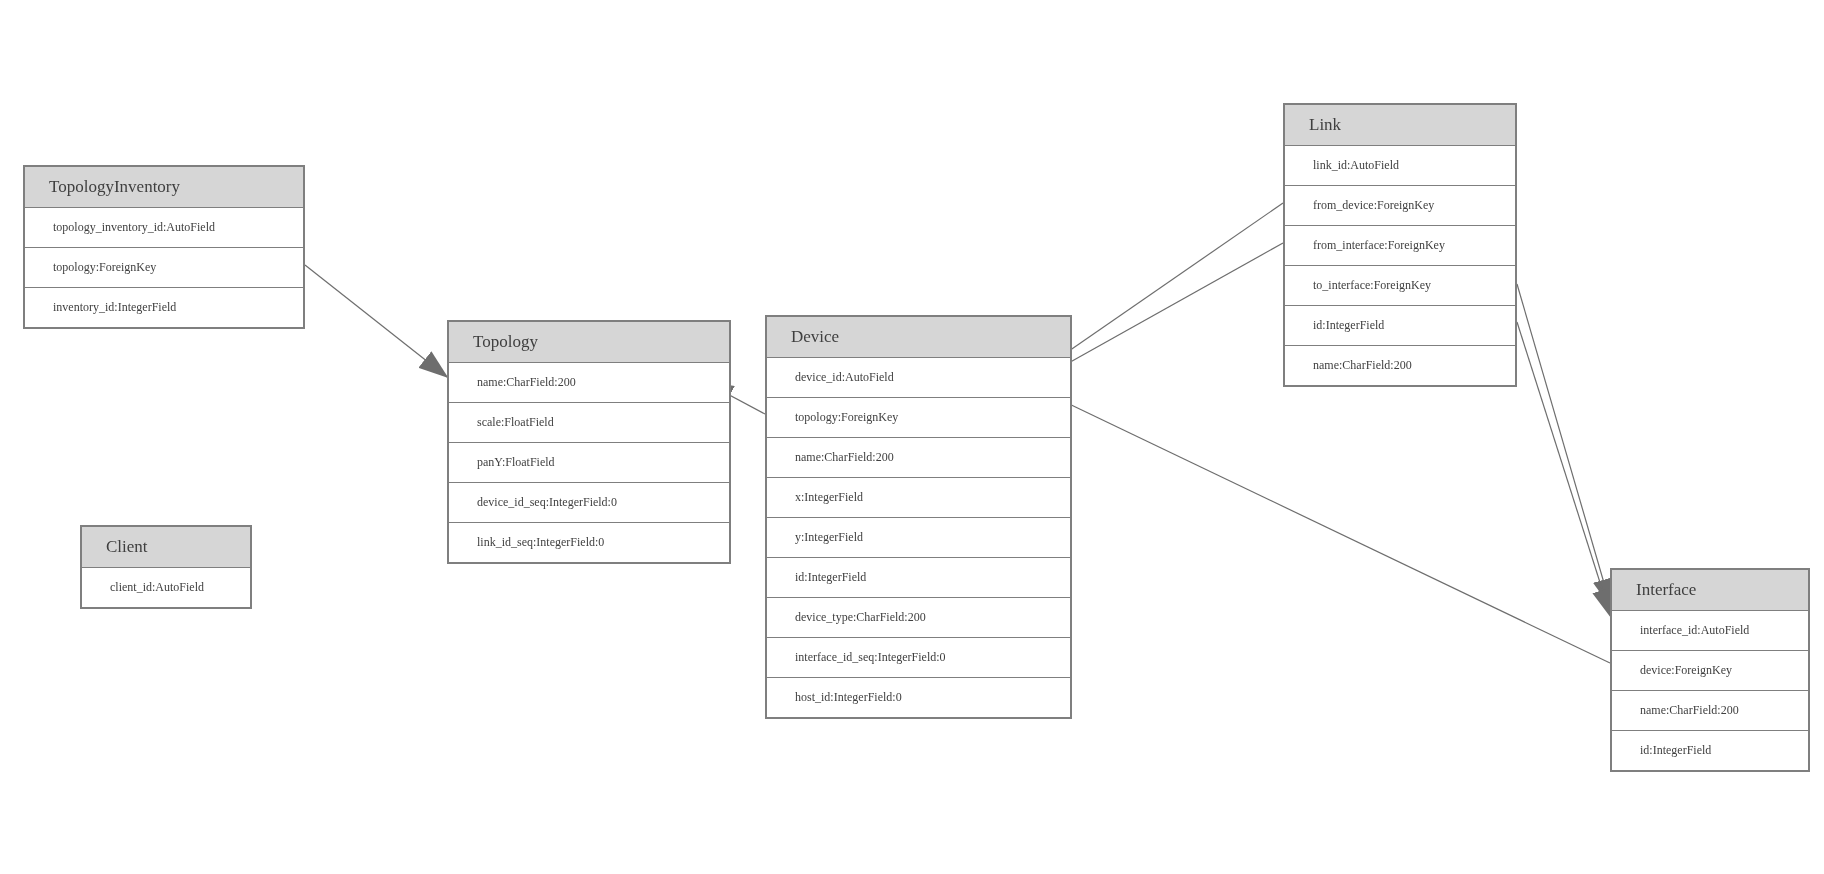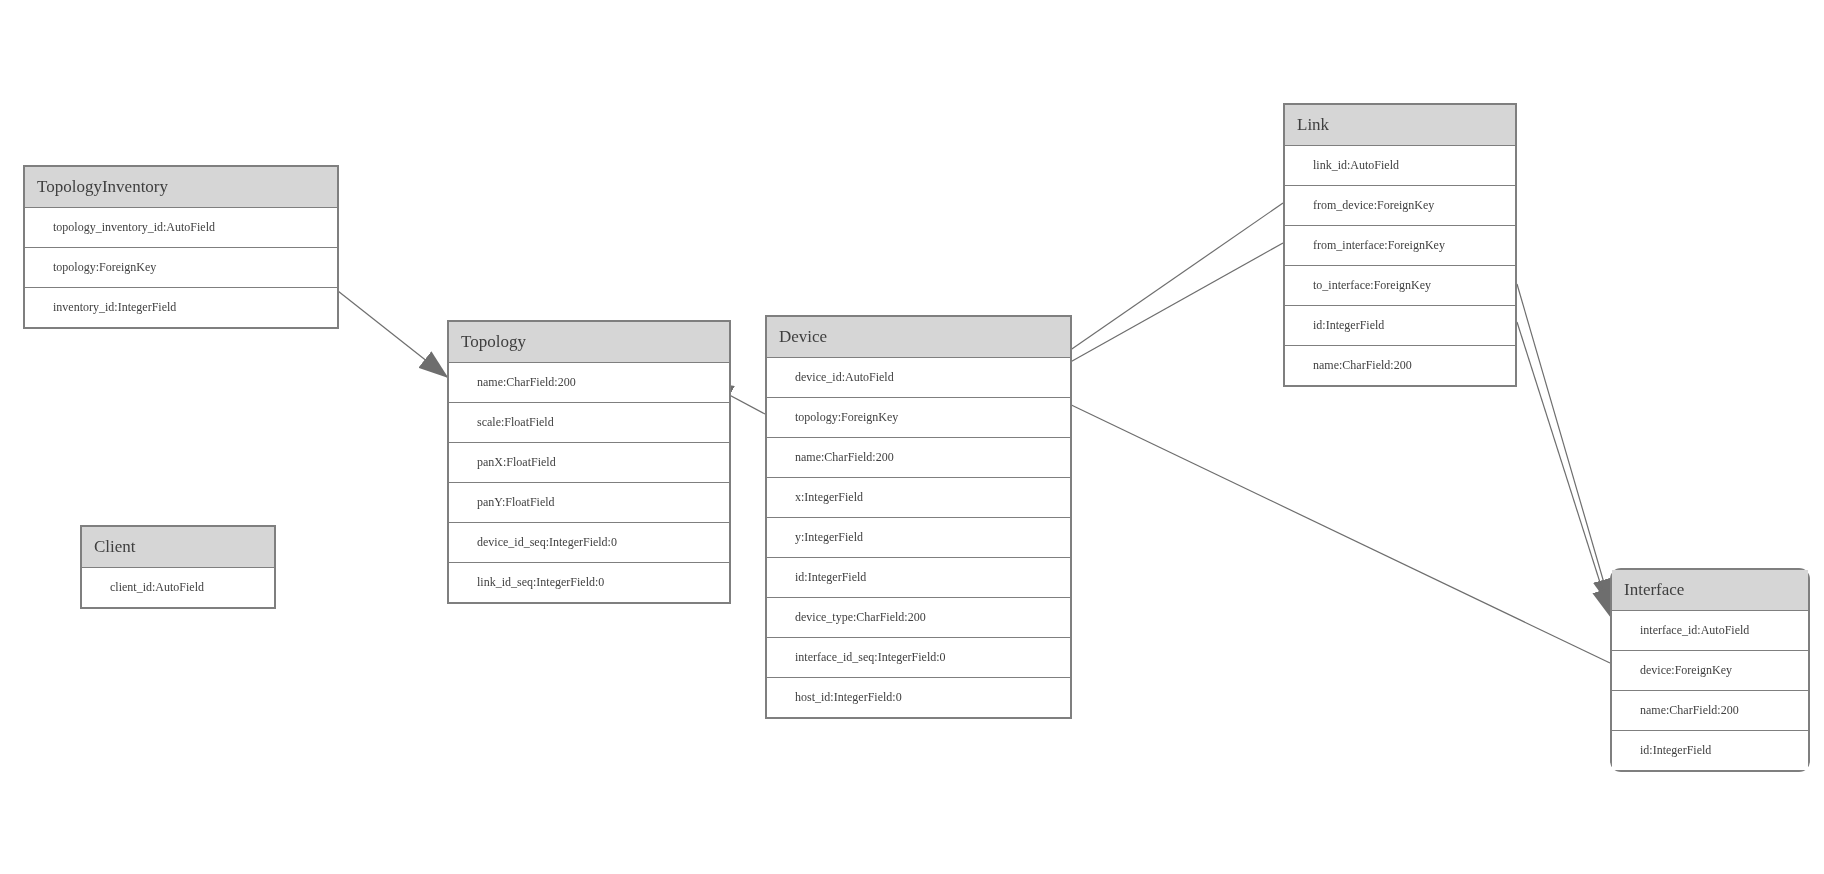--- a/index.html
+++ b/index.html
@@ -25,47 +25,47 @@
   }
   .entity {
     position: absolute;
     border: 2px solid #7f7f7f;
     background: #ffffff;
     box-sizing: border-box;
   }
   .entity-header {
     height: 40px;
     line-height: 40px;
-    padding: 0 12px;
+    padding: 0 24px;
     background: #d6d6d6;
     color: #3f3f3f;
     font-size: 17px;
     white-space: nowrap;
     overflow: hidden;
     box-sizing: border-box;
   }
   .entity-row {
     height: 40px;
     line-height: 39px;
     padding: 0 28px;
     border-top: 1px solid #7f7f7f;
     background: #ffffff;
     color: #3f3f3f;
     font-size: 12px;
     white-space: nowrap;
     overflow: hidden;
     box-sizing: border-box;
   }
   
-  #e-topology-inventory { left: 23px;   top: 165px; width: 316px; }
+  #e-topology-inventory { left: 23px;   top: 165px; width: 282px; }
   #e-topology           { left: 447px;  top: 320px; width: 284px; }
-  #e-client             { left: 80px;   top: 525px; width: 196px; }
+  #e-client             { left: 80px;   top: 525px; width: 172px; }
   #e-device             { left: 765px;  top: 315px; width: 307px; }
   #e-link               { left: 1283px; top: 103px; width: 234px; }
-  #e-interface          { left: 1610px; top: 568px; width: 200px; border-radius: 11px; }
+  #e-interface          { left: 1610px; top: 568px; width: 200px; }
   .edge {
     stroke: #6e6e6e;
     stroke-width: 1.2;
     fill: none;
   }
 </style>
 </head>
 <body>
 
 <div id="canvas">
@@ -92,21 +92,20 @@
         <div class="entity-row">topology:ForeignKey</div>
         <div class="entity-row">inventory_id:IntegerField</div>
       </div>
   </div>
 
   <div class="entity" id="e-topology">
     <div class="entity-header">Topology</div>
     <div class="entity-rows">
         <div class="entity-row">name:CharField:200</div>
         <div class="entity-row">scale:FloatField</div>
-        <div class="entity-row">panX:FloatField</div>
         <div class="entity-row">panY:FloatField</div>
         <div class="entity-row">device_id_seq:IntegerField:0</div>
         <div class="entity-row">link_id_seq:IntegerField:0</div>
       </div>
   </div>
 
   <div class="entity" id="e-client">
     <div class="entity-header">Client</div>
     <div class="entity-rows">
         <div class="entity-row">client_id:AutoField</div>

